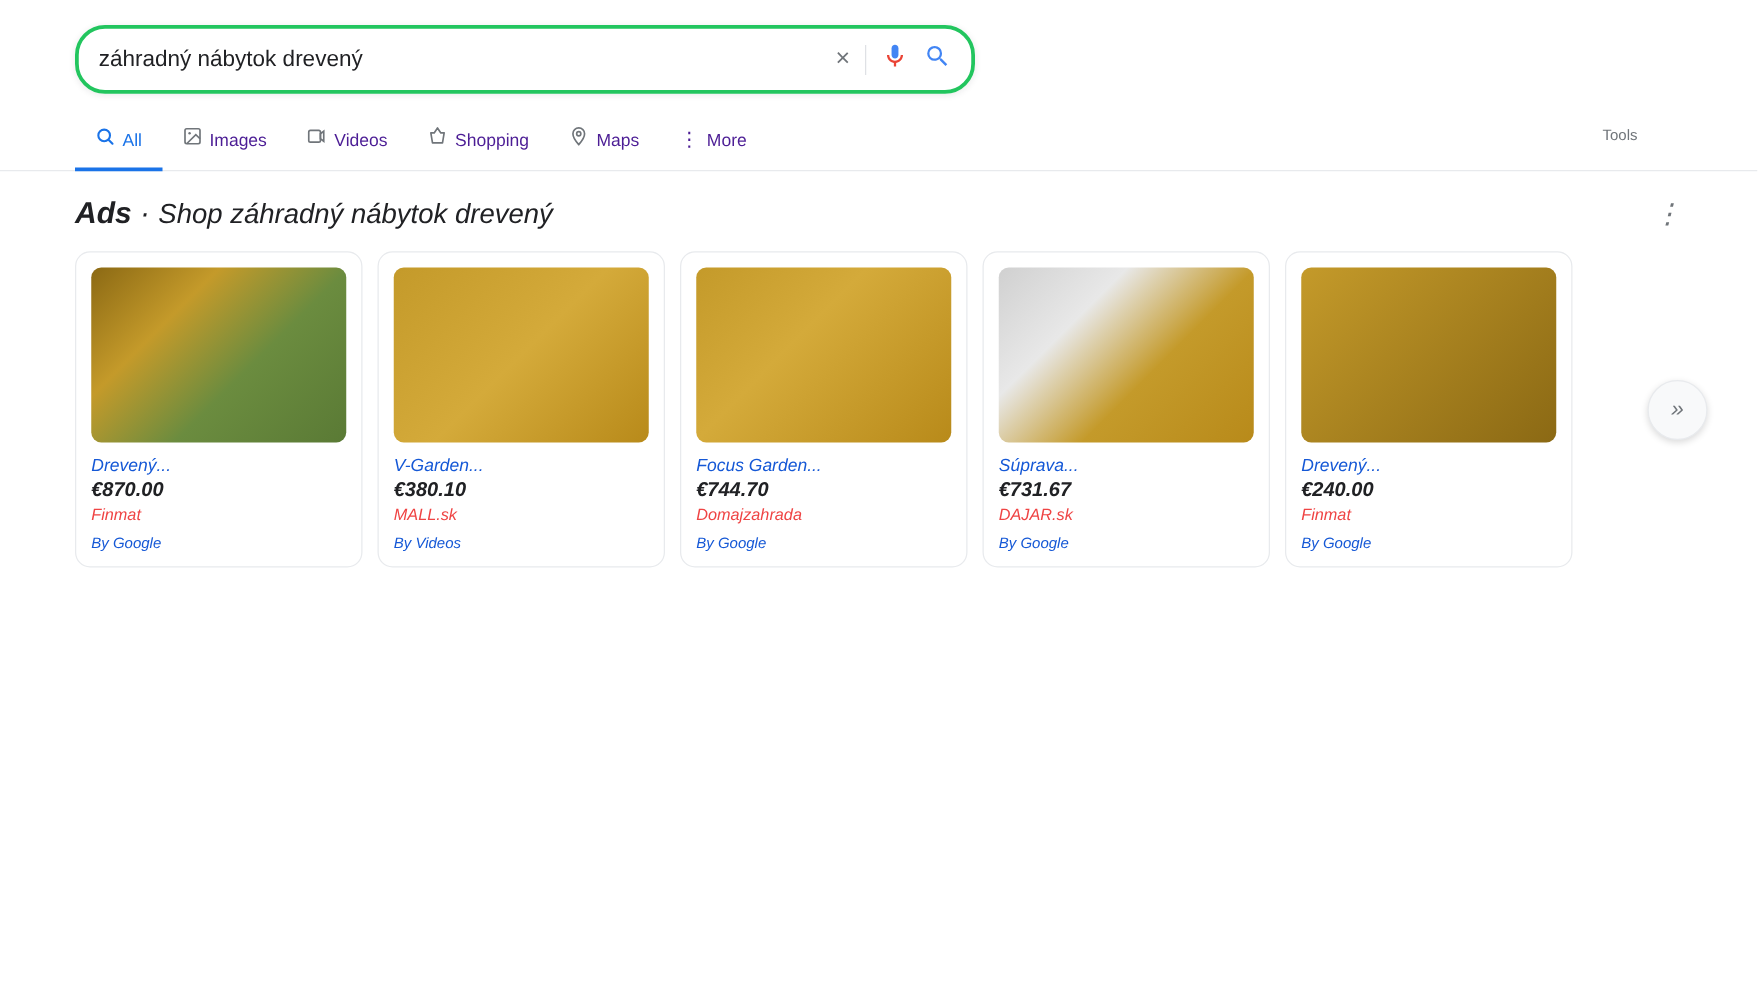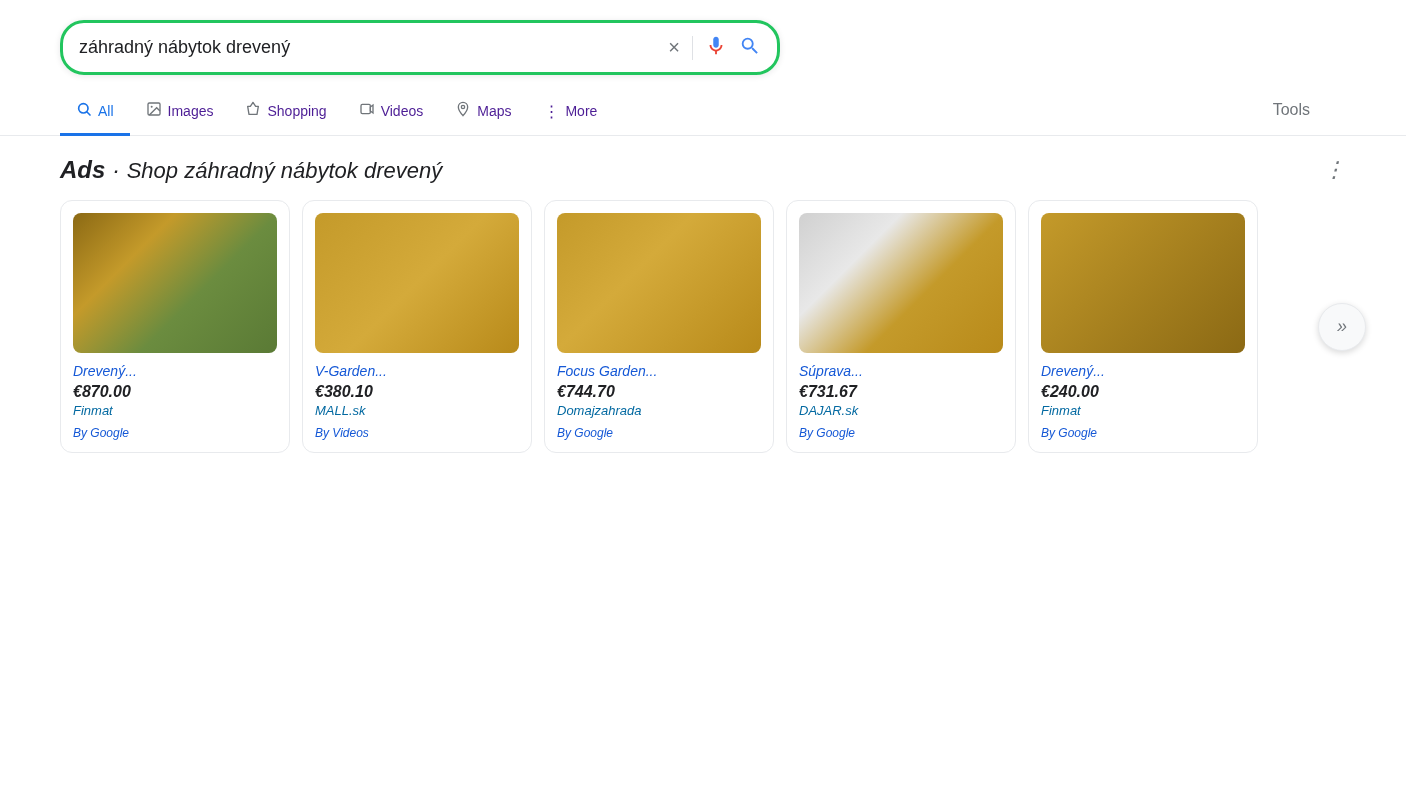--- a/index.html
+++ b/index.html
@@ -76,21 +76,21 @@
       border-bottom: 3px solid #1a73e8;
     }
     .nav-tab-icon {
       font-size: 16px;
     }
     .tools-tab {
       margin-left: auto;
       color: #70757a;
       cursor: pointer;
       padding: 12px 16px;
-      font-size: 16px;
+      font-size: 12px;
     }
 
     
     .main-content {
       padding: 20px 60px;
       font-style: italic;
     }
 
     
     .ads-header {
@@ -156,21 +156,21 @@
       text-overflow: ellipsis;
     }
     .product-price {
       font-size: 16px;
       font-weight: 700;
       color: #202124;
       margin-bottom: 2px;
     }
     .product-store {
       font-size: 13px;
-      color: #0369a1;
+      color: #ef4444;
       margin-bottom: 8px;
     }
     .product-by {
       font-size: 12px;
       color: #1558d6;
       margin-top: auto;
     }
 
     
     .next-btn {
@@ -234,33 +234,33 @@
           <rect x="3" y="3" width="18" height="18" rx="2" fill="none" stroke="#70757a" stroke-width="2"></rect>
           <circle cx="8.5" cy="8.5" r="1.5" fill="#70757a"></circle>
           <path d="M21 15l-5-5L5 21" fill="none" stroke="#70757a" stroke-width="2"></path>
         </svg>
     </span>
     <span>Images</span>
   </div>
   <div class="nav-tab">
     <span class="nav-tab-icon">
       <svg width="16" height="16" viewBox="0 0 24 24">
-          <path d="M12 2L8 8H4l2 12h12l2-12h-4L12 2z" fill="none" stroke="#70757a" stroke-width="2" stroke-linejoin="round"></path>
-        </svg>
-    </span>
-    <span>Shopping</span>
-  </div>
-  <div class="nav-tab">
-    <span class="nav-tab-icon">
-      <svg width="16" height="16" viewBox="0 0 24 24">
           <rect x="3" y="5" width="14" height="14" rx="2" fill="none" stroke="#70757a" stroke-width="2"></rect>
           <path d="M17 9l4-3v12l-4-3V9z" fill="none" stroke="#70757a" stroke-width="2"></path>
         </svg>
     </span>
     <span>Videos</span>
+  </div>
+  <div class="nav-tab">
+    <span class="nav-tab-icon">
+      <svg width="16" height="16" viewBox="0 0 24 24">
+          <path d="M12 2L8 8H4l2 12h12l2-12h-4L12 2z" fill="none" stroke="#70757a" stroke-width="2" stroke-linejoin="round"></path>
+        </svg>
+    </span>
+    <span>Shopping</span>
   </div>
   <div class="nav-tab">
     <span class="nav-tab-icon">
       <svg width="16" height="16" viewBox="0 0 24 24">
           <path d="M12 2C8.13 2 5 5.13 5 9c0 5.25 7 13 7 13s7-7.75 7-13c0-3.87-3.13-7-7-7zm0 9.5c-1.38 0-2.5-1.12-2.5-2.5s1.12-2.5 2.5-2.5 2.5 1.12 2.5 2.5-1.12 2.5-2.5 2.5z" fill="none" stroke="#70757a" stroke-width="2"></path>
         </svg>
     </span>
     <span>Maps</span>
   </div>
   <div class="nav-tab">

